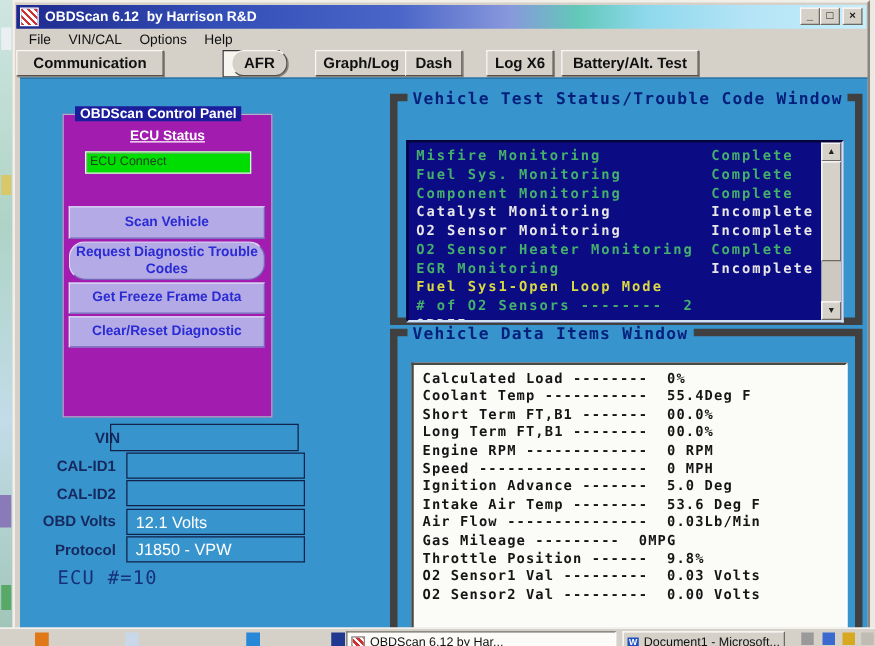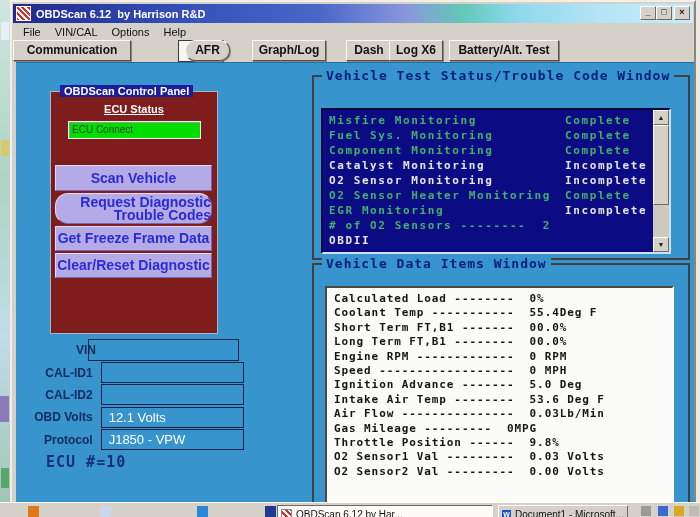--- a/index.html
+++ b/index.html
@@ -32,53 +32,53 @@
   .menu-item{padding:1px 7px;}
   .tabrow{position:relative;height:22px;}
   .tab{position:absolute;top:0;height:21px;background:#d5d1c9;border:1px solid;
     border-color:#faf8f4 #55514a #55514a #faf8f4;box-shadow:1px 1px 0 #8a867e;
     font-size:12px;font-weight:bold;color:#111;text-align:center;line-height:19px;box-sizing:border-box;}
   .tab.active{background:#f6f5f0;border:1px solid #3a3a3a;box-shadow:none;height:22px;margin-left:44px;}
   .tab:nth-child(1){left:1px;width:118px;}
   .tab:nth-child(2){left:122px;width:46px;}
   .tab:nth-child(3){left:173px;width:45px;border-radius:10px;}
   .tab:nth-child(4){left:240px;width:74px;}
-  .tab:nth-child(5){left:334px;width:46px;}
+  .tab:nth-child(5){left:312px;width:46px;}
   .tab:nth-child(6){left:377px;width:54px;}
   .tab:nth-child(7){left:437px;width:110px;}
   
   .client{position:absolute;left:4px;top:60px;width:678px;height:457px;background:#3894cc;border-top:1px solid #2a6d99;}
   
-  .control-panel{position:absolute;left:34px;top:28px;width:168px;height:243px;background:#7f1d1d;
+  .control-panel{position:absolute;left:34px;top:28px;width:168px;height:243px;background:#a21caf;
     border:1px solid #a8b8c8;box-sizing:border-box;padding-left:28px;}
   .cp-legend{position:absolute;top:-7px;left:9px;background:#1c1d9a;color:#fff;
     font-size:11px;font-weight:bold;padding:0 4px;white-space:nowrap;}
   .ecu-status-label{position:absolute;top:11px;left:0;width:100%;text-align:center;color:#fff;
     font-size:11px;font-weight:bold;text-decoration:underline;}
   .ecu-field{position:absolute;left:17px;top:29px;width:128px;height:16px;background:#00dd00;
     border:1px solid #efefef;box-shadow:inset 1px 1px 0 #7aa87a;
     font-size:10px;color:#1d421d;line-height:16px;padding-left:3px;}
   .cp-btn{position:absolute;left:4px;width:157px;background:#b3aae6;border:1px solid;
-    border-color:#e2dcf8 #7468b8 #7468b8 #e2dcf8;color:#2b2bd4;font-weight:bold;font-size:14px;
-    text-align:right;box-sizing:border-box;display:flex;align-items:center;justify-content:center;line-height:13px;}
+    border-color:#e2dcf8 #7468b8 #7468b8 #e2dcf8;color:#2b2bd4;font-weight:bold;font-size:11px;
+    text-align:center;box-sizing:border-box;display:flex;align-items:center;justify-content:center;line-height:13px;}
   .cp-btn:nth-child(1){top:73px;height:26px;}
   .cp-btn:nth-child(2){top:101px;height:31px;border-radius:13px;}
   .cp-btn:nth-child(3){top:134px;height:25px;}
   .cp-btn:nth-child(4){top:161px;height:25px;}
   
   .fields{position:absolute;left:18px;top:276px;width:210px;}
   .field-row{display:flex;align-items:center;height:22.4px;}
   .field-label{width:62px;text-align:right;padding-right:8px;font-size:12px;font-weight:bold;color:#15295e;}
   .field-box{width:151px;height:21px;border:1px solid #11214a;box-sizing:border-box;
     color:#fff;font-size:13px;line-height:19px;padding-left:7px;white-space:pre;}
   .field-row:first-child .field-box{width:151px;margin-left:-16px;height:22px;}
   .ecu-line{position:absolute;left:30px;top:390px;font-family:"DejaVu Sans Mono","Liberation Mono",monospace;
-    font-size:15px;font-weight:bold;color:#16307a;letter-spacing:1px;white-space:pre;}
-  
-  .grp{position:absolute;border:2px solid #404040;box-sizing:border-box;}
+    font-size:15px;font-weight:normal;color:#16307a;letter-spacing:1px;white-space:pre;}
+  
+  .grp{position:absolute;border:6px solid #404040;box-sizing:border-box;}
   .grp-test{left:296px;top:12px;width:378px;height:185px;}
   .grp-data{left:296px;top:200px;width:378px;height:270px;}
   .grp-legend{position:absolute;top:-9px;left:8px;background:#3894cc;padding:0 4px;
     font-family:"DejaVu Sans Mono","Liberation Mono",monospace;font-size:13px;font-weight:bold;
     color:#04207c;letter-spacing:1px;white-space:nowrap;}
   
   .list-navy{position:absolute;left:7px;top:31px;width:350px;height:146px;background:#0b0b84;
     border:2px solid;border-color:#05053c #cfe0f0 #cfe0f0 #05053c;box-sizing:border-box;overflow:hidden;}
   .ln-rows{padding:3px 0 0 6px;font-family:"DejaVu Sans Mono","Liberation Mono",monospace;
     font-size:11px;font-weight:bold;letter-spacing:1.6px;}
@@ -199,20 +199,21 @@
         <div class="grp-legend">Vehicle Test Status/Trouble Code Window</div>
         <div class="list-navy">
           <div class="ln-rows" id="test-rows">
               <div class="ln-row"><span class="ln-name c-green">Misfire Monitoring</span><span class="c-green">Complete</span></div>
               <div class="ln-row"><span class="ln-name c-green">Fuel Sys. Monitoring</span><span class="c-green">Complete</span></div>
               <div class="ln-row"><span class="ln-name c-green">Component Monitoring</span><span class="c-green">Complete</span></div>
               <div class="ln-row"><span class="ln-name c-white">Catalyst Monitoring</span><span class="c-white">Incomplete</span></div>
               <div class="ln-row"><span class="ln-name c-white">O2 Sensor Monitoring</span><span class="c-white">Incomplete</span></div>
               <div class="ln-row"><span class="ln-name c-green">O2 Sensor Heater Monitoring</span><span class="c-green">Complete</span></div>
               <div class="ln-row"><span class="ln-name c-green">EGR Monitoring</span><span class="c-white">Incomplete</span></div>
+              <div class="ln-row"><span class="ln-name c-yellow">Fuel Sys1-Open Loop Mode</span><span class="c-yellow"></span></div>
               <div class="ln-row"><span class="ln-name c-green"># of O2 Sensors --------  2</span><span class="c-green"></span></div>
               <div class="ln-row"><span class="ln-name c-white">OBDII</span><span class="c-white"></span></div>
             </div>
           <div class="sbar">
             <div class="sbtn up">▲</div>
             <div class="sthumb"></div>
             <div class="sbtn down">▼</div>
           </div>
         </div>
       </div>

